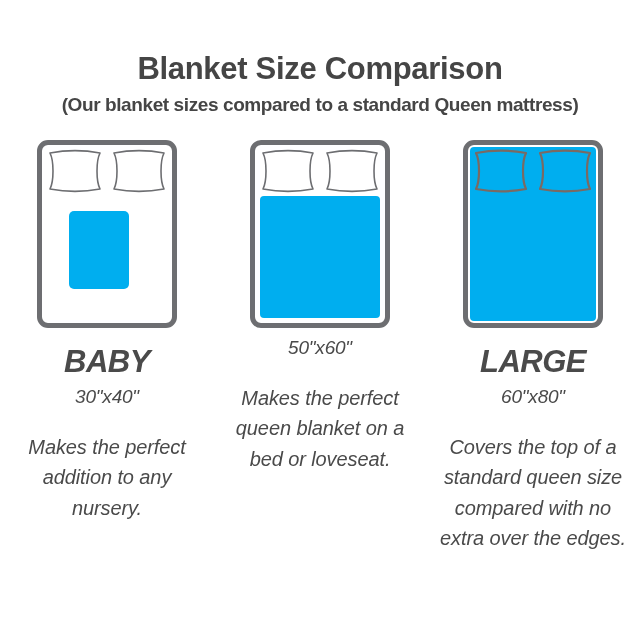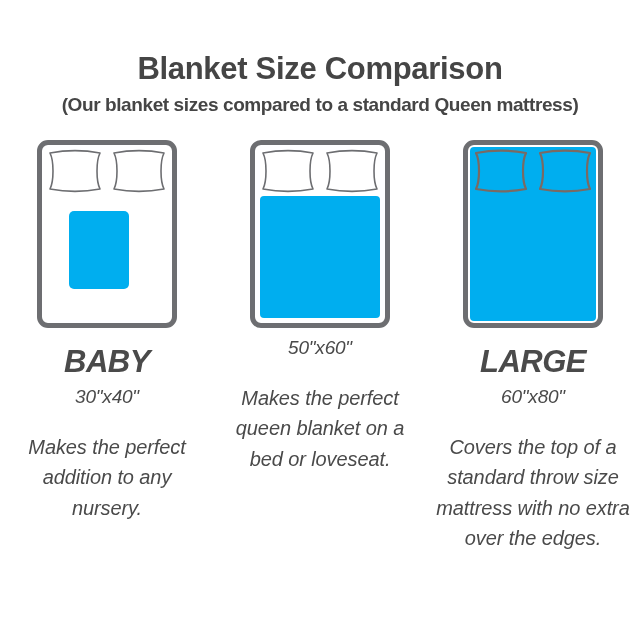--- a/index.html
+++ b/index.html
@@ -193,17 +193,17 @@
                 <svg viewBox="0 0 58 44">
                   <path d="M4,4 C20,1 38,1 54,4 C50,12 50,32 54,40 C38,43 20,43 4,40 C8,32 8,12 4,4 Z" fill="none" stroke="#7a6a63" stroke-width="2.2" stroke-linejoin="round"></path>
                 </svg>
               </div>
             </div>
           </div>
         </div>
       </div>
       <div class="size-name">LARGE</div>
       <div class="size-dims">60"x80"</div>
-      <div class="desc">Covers the top of a standard throw size mattress with no extra over the edges.</div>
+      <div class="desc">Covers the top of a standard queen size compared with no extra over the edges.</div>
     </div>
 
   </div>
 </div>
 
 </body></html>

